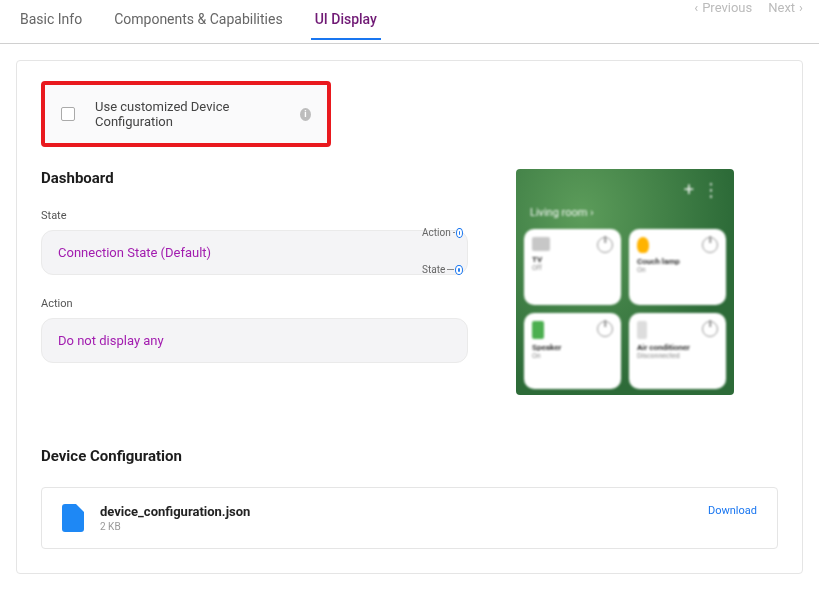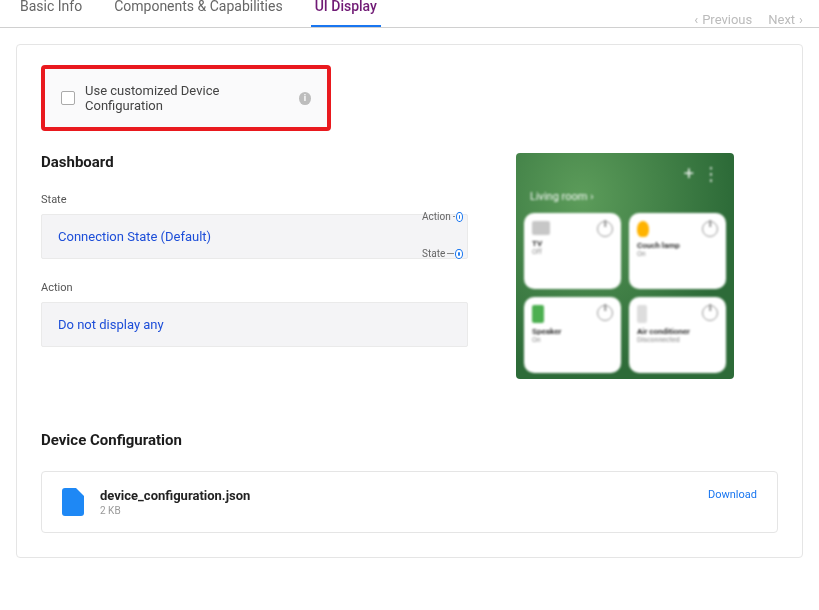--- a/index.html
+++ b/index.html
@@ -1,32 +1,32 @@
 <!DOCTYPE html>
 <html><head>
   <meta charset="utf-8">
   <style>
     * { box-sizing: border-box; margin: 0; padding: 0; }
     body { font-family: -apple-system, BlinkMacSystemFont, "Segoe UI", Roboto, sans-serif; background: #fff; color: #333; width: 819px; }
-    .tabs { display: flex; align-items: flex-end; border-bottom: 1px solid #d0d0d0; padding: 0 16px; height: 28px; }
+    .tabs { display: flex; align-items: flex-start; border-bottom: 1px solid #d0d0d0; padding: 0 16px; height: 44px; }
     .tab { font-size: 14px; color: #666; padding: 0 4px; margin-right: 24px; cursor: pointer; height: 40px; display: flex; align-items: center; border-bottom: 2px solid transparent; }
     .tab.active { color: #701a75; border-bottom-color: #1976f0; font-weight: 500; }
     .page-nav { margin-left: auto; display: flex; gap: 16px; color: #bbb; font-size: 13px; }
     .page-nav span { cursor: default; display: inline-flex; align-items: center; gap: 4px; }
     .card { margin: 16px; border: 1px solid #e5e5e5; border-radius: 4px; padding: 20px 24px 24px; }
     .highlight-box { border: 4px solid #e9191e; border-radius: 4px; padding: 0; margin-bottom: 22px; width: 290px; }
-    .highlight-inner { background: #fafafb; padding: 14px 16px; display: flex; align-items: center; gap: 10px; }
+    .highlight-inner { background: #fafafb; padding: 14px 16px; display: flex; align-items: center; gap: 20px; }
     .cbx { width: 14px; height: 14px; border: 1.5px solid #aaa; border-radius: 2px; background: #fff; flex-shrink: 0; }
     .cfg-label { font-size: 13px; color: #444; }
     .info-ic { width: 13px; height: 13px; border-radius: 50%; background: #bdbdbd; color: #fff; font-size: 9px; display: inline-flex; align-items: center; justify-content: center; font-style: normal; font-weight: bold; }
     .dash-row { display: flex; align-items: flex-start; }
     .dash-left { flex: 1; }
     .section-h { font-size: 15px; font-weight: 700; color: #1c1c1c; margin-bottom: 22px; }
     .field-lbl { font-size: 11px; color: #555; margin-bottom: 8px; }
-    .field-box { background: #f4f4f6; border: 1px solid #eaeaea; padding: 14px 16px; font-size: 13px; color: #1d4ed8; border-radius: 2px; margin-bottom: 22px; }
+    .field-box { background: #f4f4f6; border: 1px solid #eaeaea; padding: 14px 16px; font-size: 13px; color: #a21caf; border-radius: 12px; margin-bottom: 22px; }
     .preview { position: relative; width: 310px; flex-shrink: 0; }
     .preview-aside { position: absolute; left: -46px; top: 58px; font-size: 10px; color: #666; text-align: right; width: 40px; }
     .preview-aside .r { display: flex; align-items: center; justify-content: flex-end; gap: 2px; margin-bottom: 26px; }
     .preview-aside .line { width: 18px; height: 1px; background: #888; display: inline-block; }
     .preview-aside .dot { width: 8px; height: 8px; border-radius: 50%; background: #1976f0; border: 2px solid #fff; box-shadow: 0 0 0 1px #1976f0; }
     .phone { width: 218px; margin-left: 48px; background: #e9fff4; border-radius: 4px; overflow: hidden; position: relative; height: 226px; background-image: radial-gradient(ellipse at 30% 20%, #5c9c5a, #2d6b38 70%); filter: blur(0); }
     .phone-inner { filter: blur(1.2px); padding: 8px; }
     .ph-top { display: flex; align-items: center; justify-content: flex-end; gap: 8px; color: rgba(255,255,255,0.9); font-size: 18px; padding: 2px 6px; }
     .ph-room { color: rgba(255,255,255,0.95); font-size: 11px; padding: 4px 6px 10px; }
     .tiles { display: grid; grid-template-columns: 1fr 1fr; gap: 8px; }

